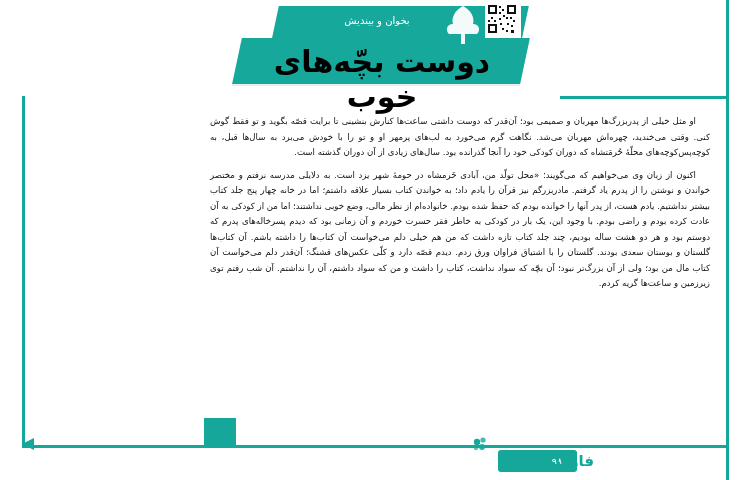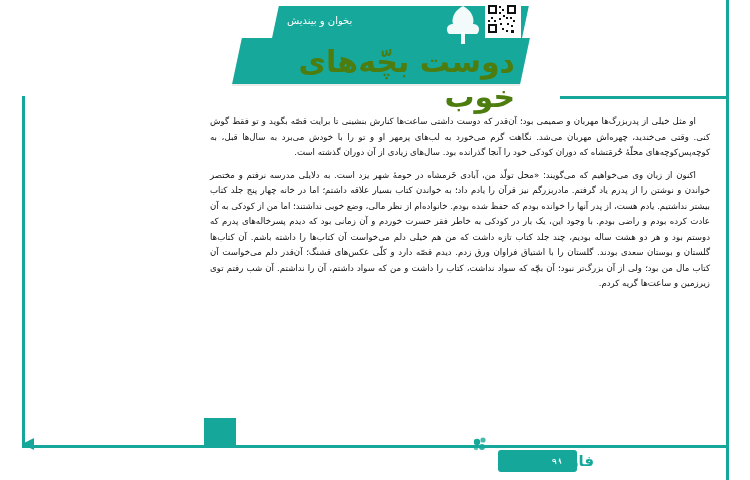--- a/index.html
+++ b/index.html
@@ -84,42 +84,42 @@
     width: 250px;
     height: 36px;
     background: #16a99b;
     transform: skewX(-12deg);
   }
   .banner-top-label {
     position: absolute;
     left: 62px;
     top: 15px;
     width: 180px;
-    text-align: left;
+    text-align: center;
     color: #ffffff;
     font-size: 10px;
     direction: rtl;
   }
   .banner-main {
     position: absolute;
     left: 12px;
     top: 38px;
     width: 288px;
     height: 46px;
     background: #16a99b;
     transform: skewX(-12deg);
     box-shadow: 0 2px 0 rgba(0,0,0,0.08);
   }
   .banner-main-label {
     position: absolute;
     left: 24px;
     top: 44px;
     width: 266px;
-    text-align: right;
-    color: #4d7c0f;
+    text-align: center;
+    color: #000000;
     font-size: 30px;
     font-weight: bold;
     direction: rtl;
     letter-spacing: 1px;
   }
   .tree-emblem {
     position: absolute;
     left: 212px;
     top: 2px;
     width: 52px;

